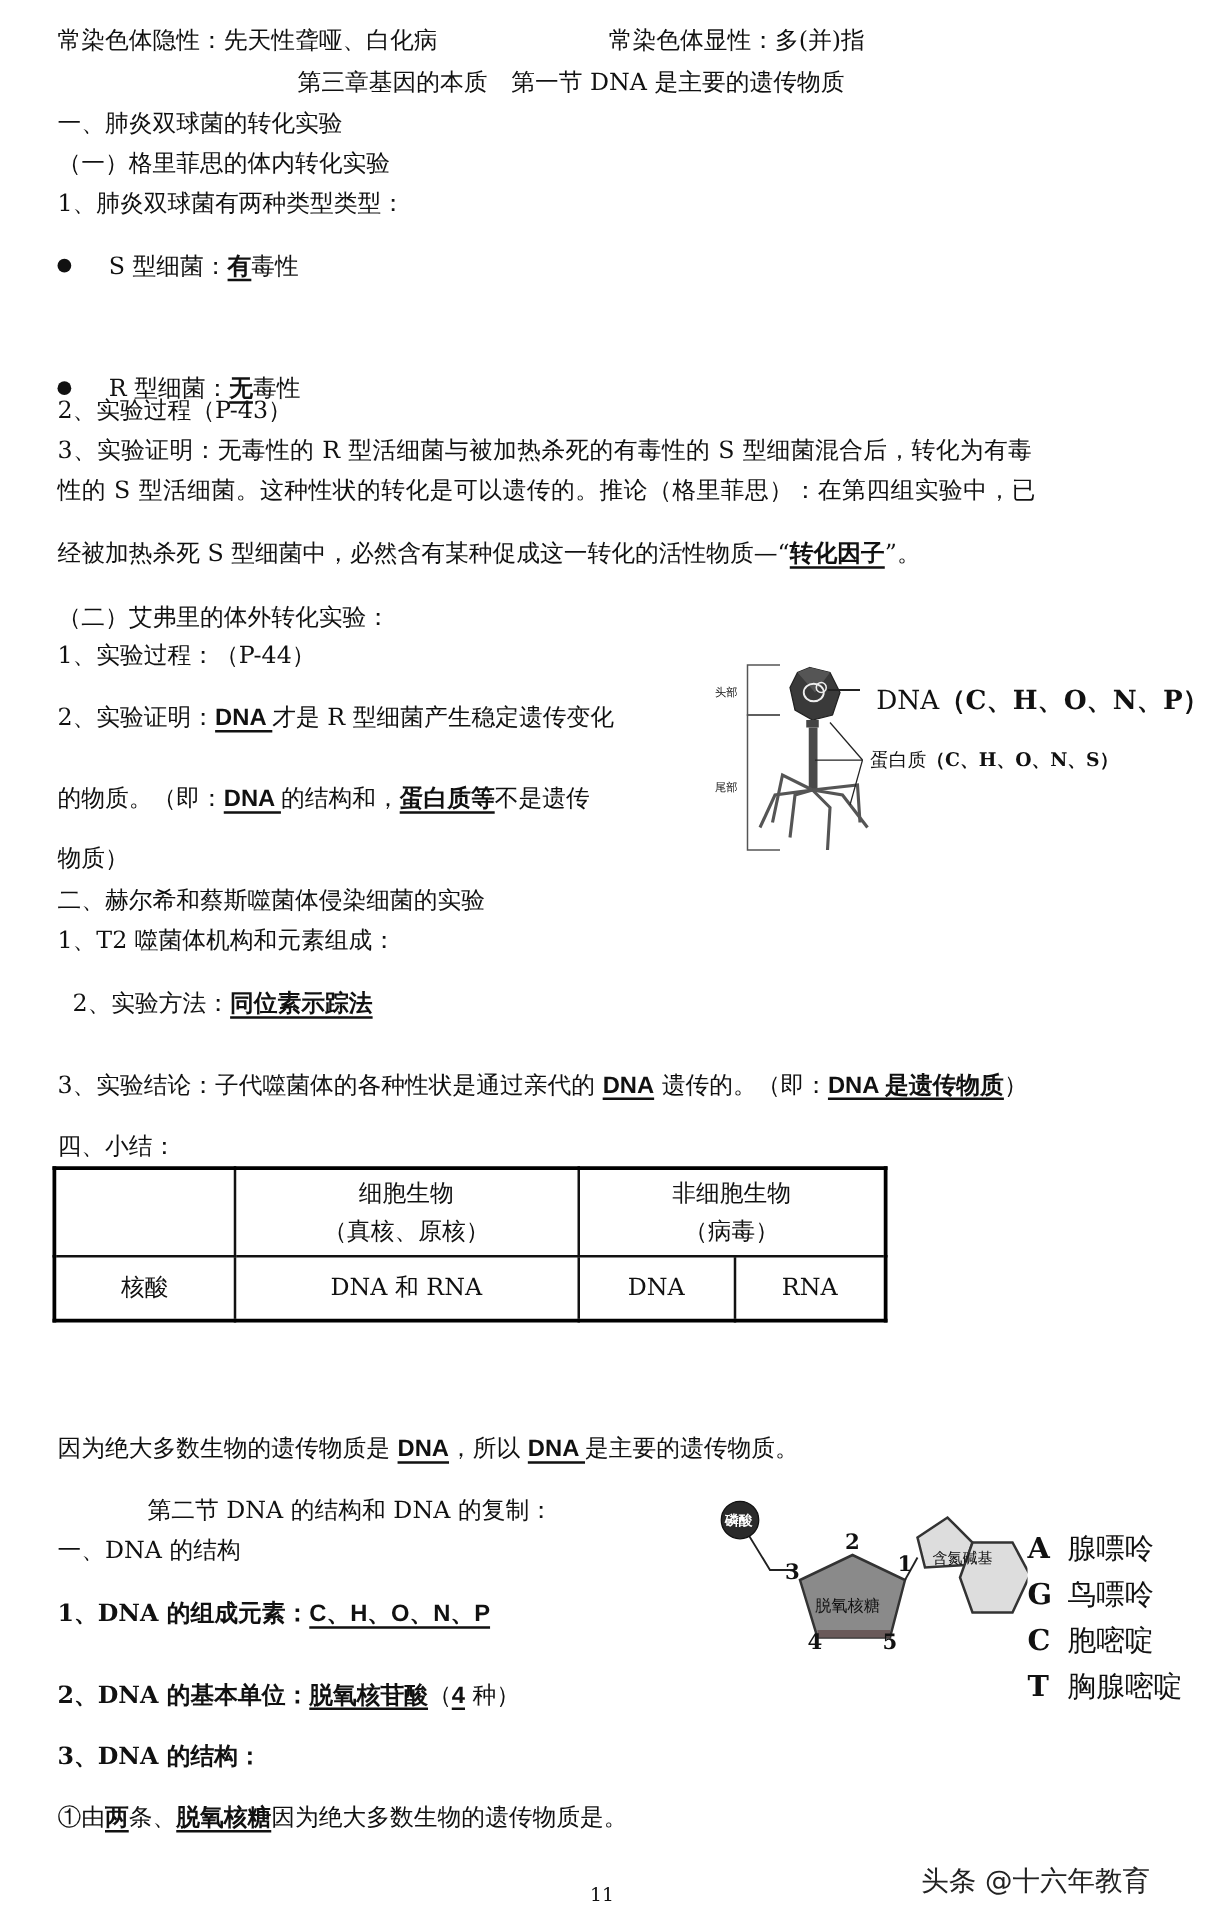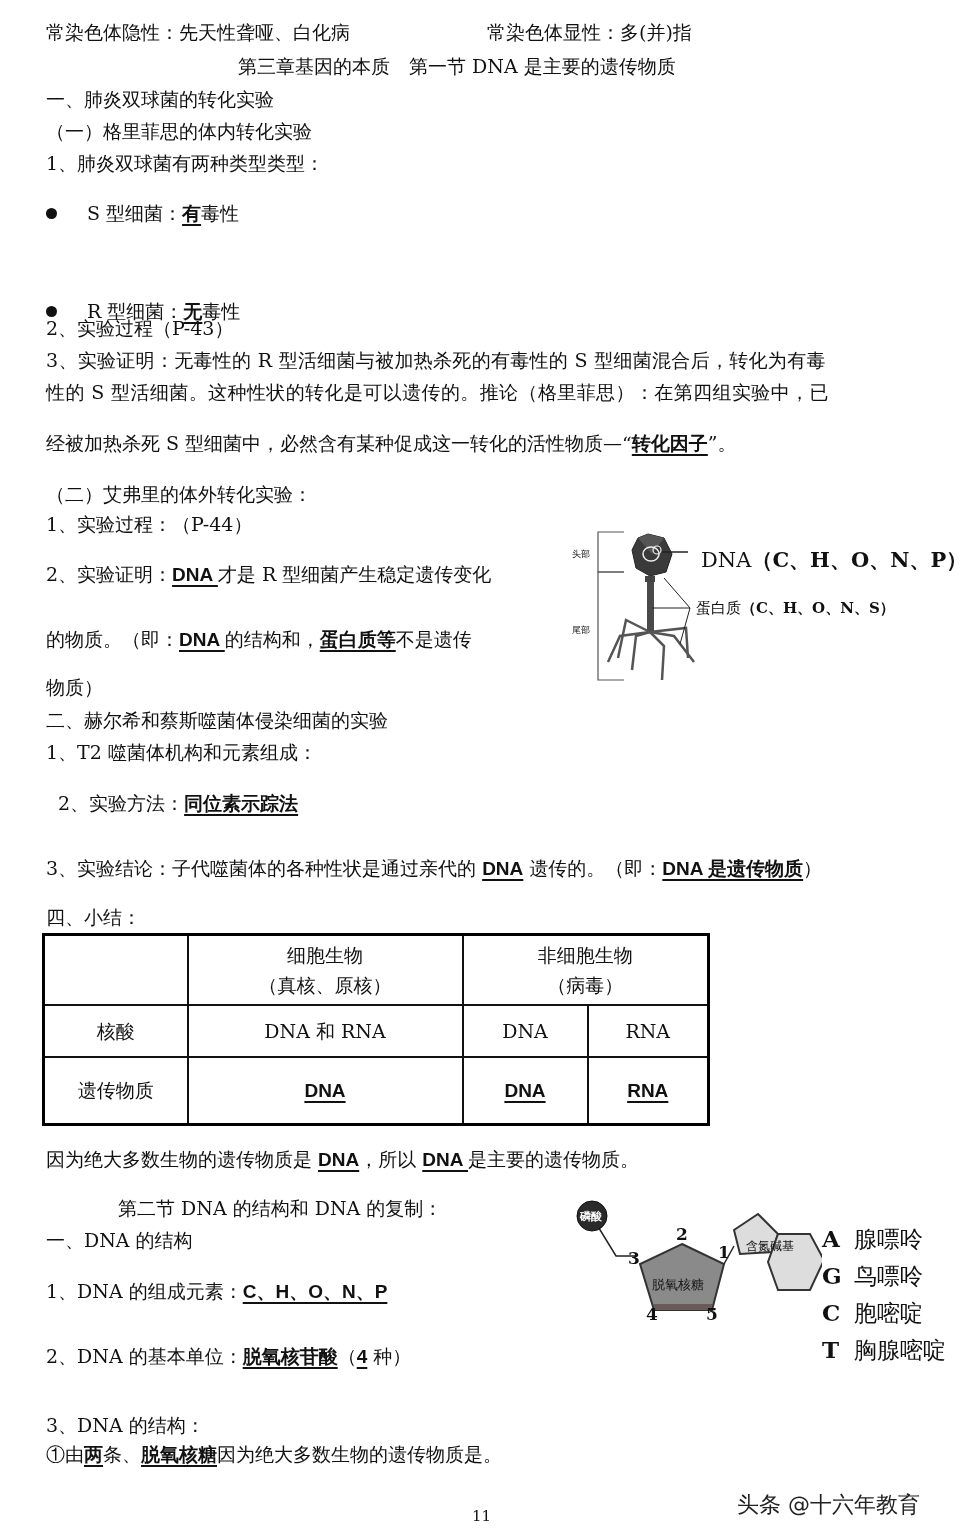--- a/index.html
+++ b/index.html
@@ -1,19 +1,19 @@
 <!DOCTYPE html>
 <html><head>
 <meta charset="utf-8">
 <style>
   * { margin: 0; padding: 0; box-sizing: border-box; }
   html, body { width: 965px; height: 1539px; background: #ffffff; overflow: hidden; }
   body { position: relative; font-family: "DejaVu Serif", "Liberation Serif", serif; color: #111; }
   .line { position: absolute; white-space: nowrap; font-size: 19px; line-height: 26px; }
-  .b { font-weight: normal; margin-top: 20px; }
+  .b { font-weight: bold; }
   .sans-u { font-family: "Liberation Sans", "DejaVu Sans", sans-serif; font-weight: bold; text-decoration: underline; text-decoration-thickness: 2px; text-underline-offset: 4px; }
   .bold-serif { font-weight: bold; }
   .heading { font-weight: normal; font-size: 19px; }
   .bullet { display: inline-block; width: 11px; height: 11px; border-radius: 50%; background: #111; margin-right: 30px; vertical-align: middle; position: relative; top: -2px; }
 
   table.summary { position: absolute; left: 42px; top: 933px; border-collapse: collapse; border: 3px solid #000000; font-size: 19px; }
   table.summary td { border: 2px solid #111; text-align: center; vertical-align: middle; line-height: 30px; }
 
   .phage { position: absolute; left: 590px; top: 528px; width: 360px; height: 160px; }
   .nucleo { position: absolute; left: 572px; top: 1192px; width: 390px; height: 150px; }
@@ -114,26 +114,20 @@
           <div>非细胞生物</div>
           <div>（病毒）</div>
         </td>
   </tr>
   <tr style="height:52px;">
     <td>核酸</td>
     <td>DNA 和 RNA</td>
     <td style="width:125px;">DNA</td>
     <td style="width:121px;">RNA</td>
   </tr>
-  <tr style="height:68px;">
-    <td>遗传物质</td>
-    <td><span class="sans-u">DNA</span></td>
-    <td><span class="sans-u">DNA</span></td>
-    <td><span class="sans-u">RNA</span></td>
-  </tr>
 </tbody>
   </table>
 
 <div class="line" style="left:46px; top:1146px;">
   <span>因为绝大多数生物的遗传物质是 </span><span class="sans-u">DNA</span><span>，所以 </span><span class="sans-u">DNA </span><span>是主要的遗传物质。</span>
 </div>
 
 <div class="line heading" style="left:118px; top:1195px;">第二节  DNA 的结构和 DNA 的复制：</div>
 <div class="line heading" style="left:46px; top:1227px;">一、DNA 的结构</div>
 <div class="line" style="left:46px; top:1278px;">

